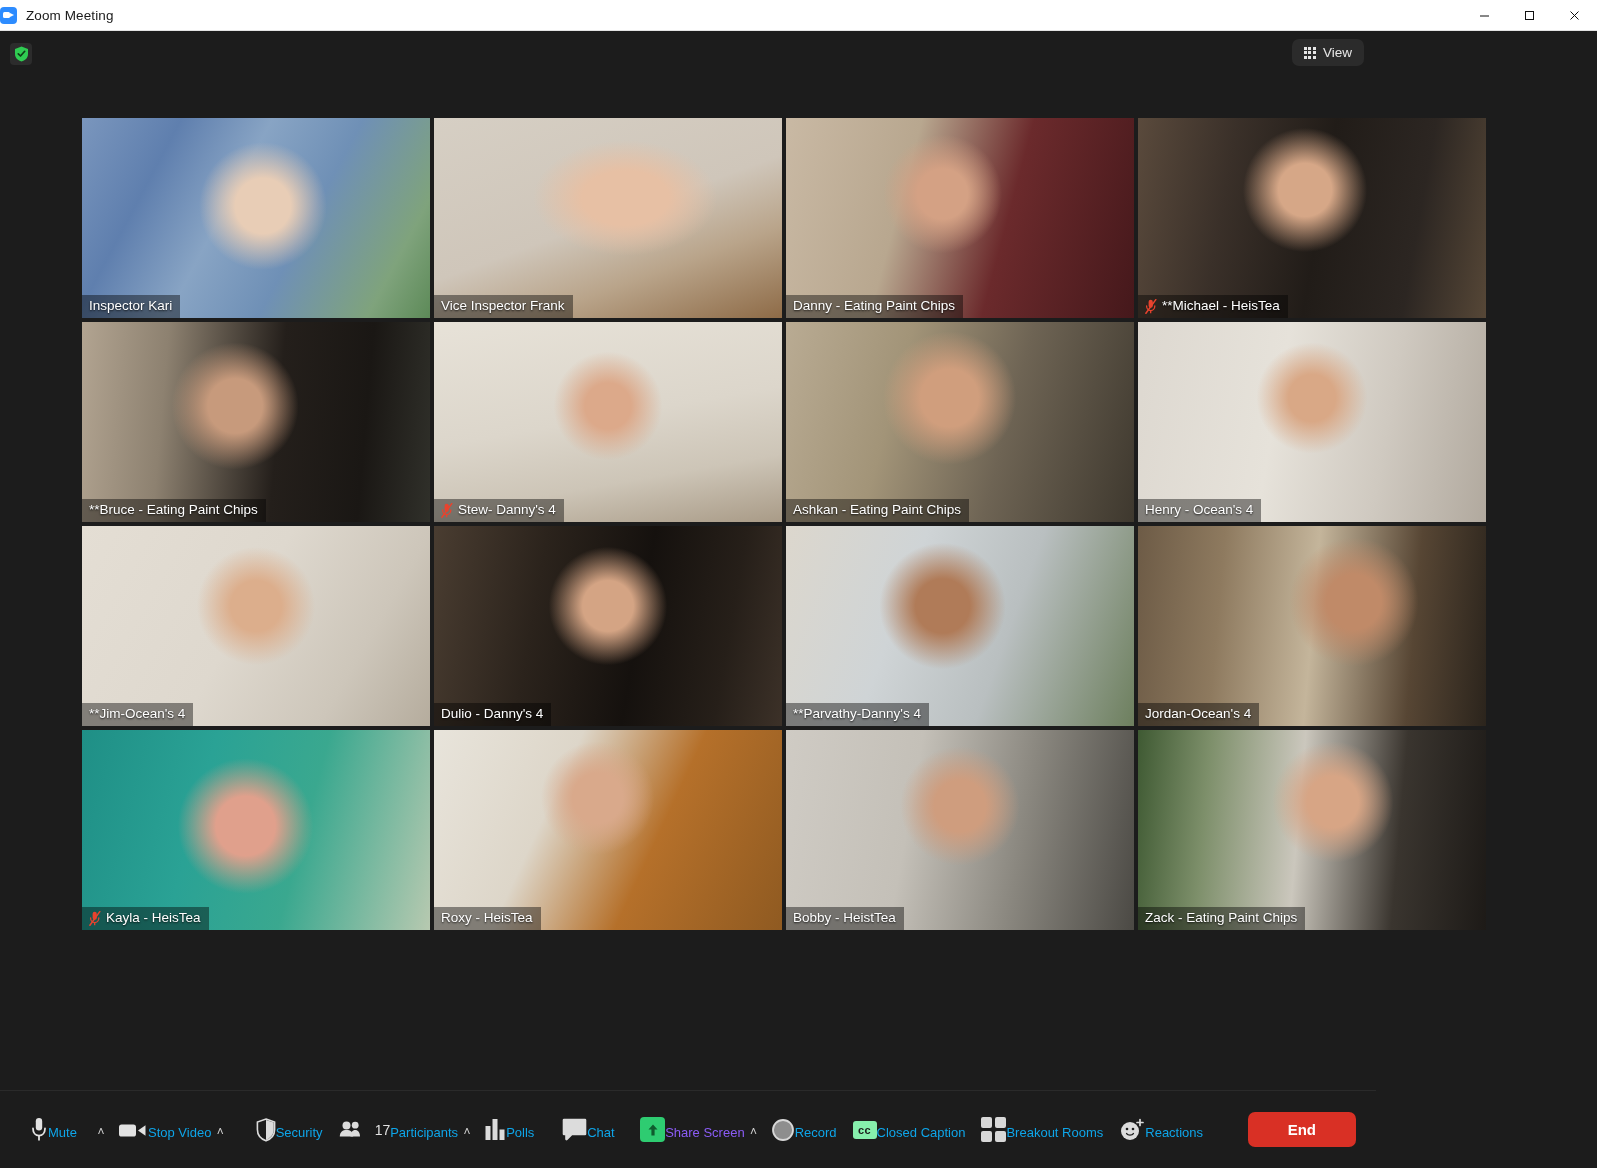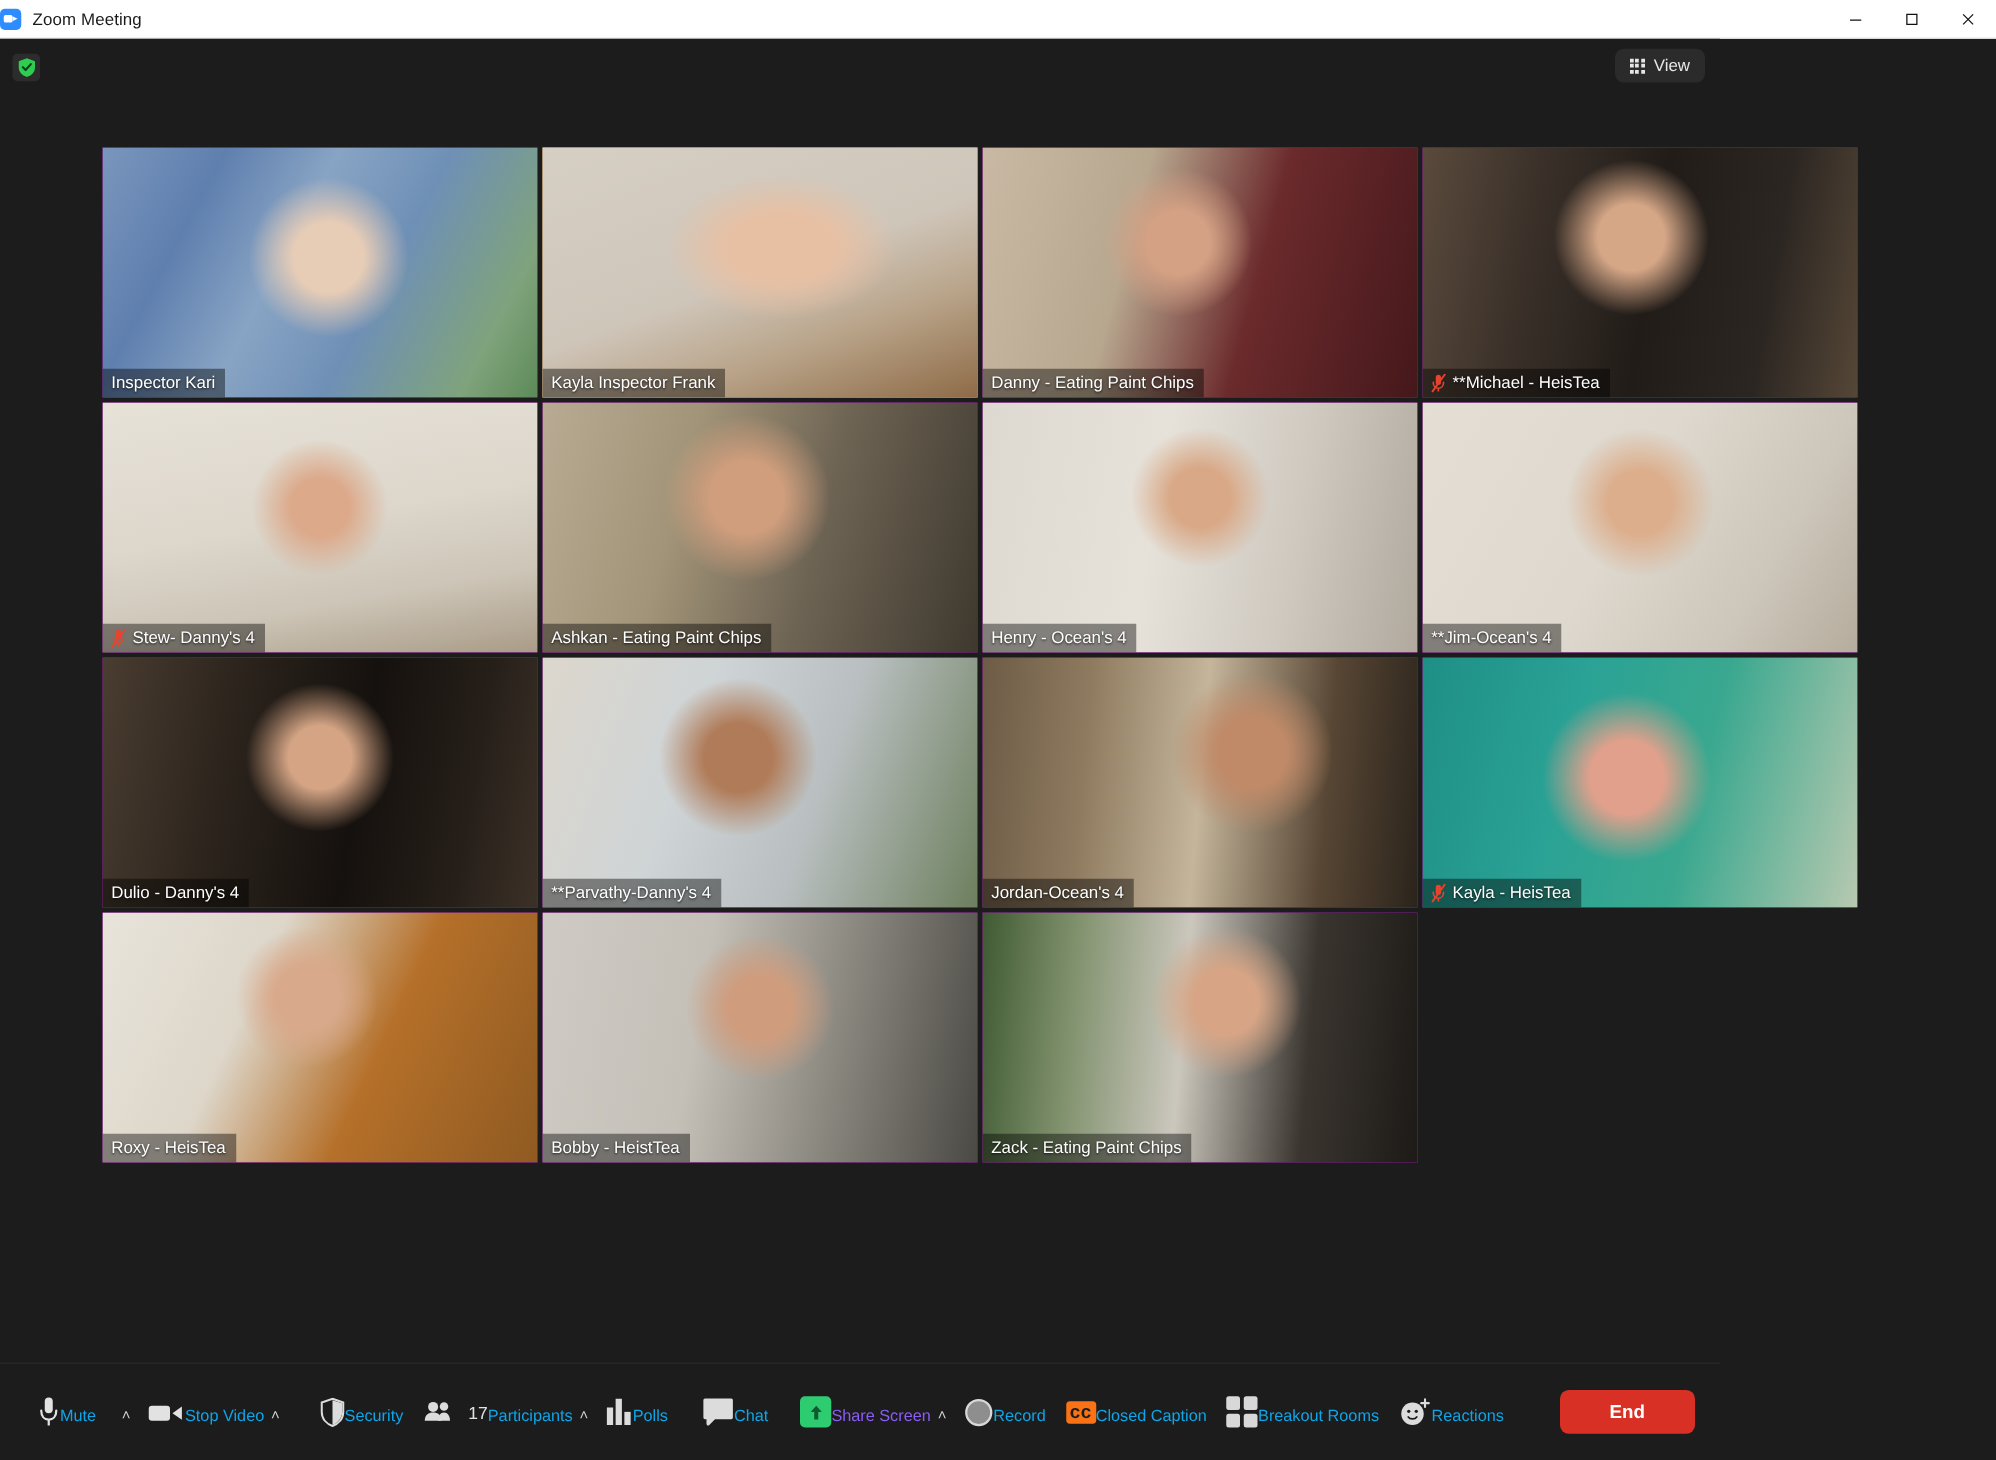--- a/index.html
+++ b/index.html
@@ -158,22 +158,22 @@
     font-size: 15px;
     font-weight: bold;
     border: none;
     border-radius: 7px;
     padding: 9px 40px;
     cursor: default;
   }
 
   .cc-box {
     width: 24px; height: 18px; border-radius: 3px;
-    background: #f97316; color: #1c1c1c;
-    font-size: 15px; font-weight: bold;
+    background: #86efac; color: #1c1c1c;
+    font-size: 11px; font-weight: bold;
     display: flex; align-items: center; justify-content: center;
     letter-spacing: .5px;
   }
   .share-box {
     width: 25px; height: 25px; border-radius: 4px;
     background: #2ecc71;
     display: flex; align-items: center; justify-content: center;
   }
   .br-icon { display: grid; grid-template-columns: 11px 11px; grid-template-rows: 11px 11px; gap: 3px; }
   .br-icon i { background: #d8d8d8; border-radius: 2px; display: block; }
@@ -234,39 +234,45 @@
   <div class="vgrid" id="vgrid">
       <div class="tile">
         <div class="scene" style="background: radial-gradient(circle at 52% 44%, rgb(232, 205, 182) 0px, rgb(232, 205, 182) 13%, rgba(232, 205, 182, 0) 30%), linear-gradient(118deg, rgb(122, 150, 189) 0%, rgb(95, 127, 174) 22%, rgb(136, 164, 196) 42%, rgb(111, 144, 182) 62%, rgb(127, 163, 124) 86%, rgb(93, 138, 88) 100%);"></div>
         <div class="namebar">
           <span>Inspector Kari</span>
         </div>
       </div>
       <div class="tile active">
         <div class="scene" style="background: radial-gradient(at 55% 40%, rgb(231, 192, 164) 0px, rgb(231, 192, 164) 16%, rgba(231, 192, 164, 0) 34%), linear-gradient(160deg, rgb(214, 207, 196) 0%, rgb(207, 198, 186) 50%, rgb(185, 164, 138) 72%, rgb(142, 107, 71) 100%);"></div>
         <div class="namebar">
-          <span>Kayla Inspector Frank</span>
+          <span>Vice Inspector Frank</span>
         </div>
       </div>
       <div class="tile">
         <div class="scene" style="background: radial-gradient(circle at 45% 38%, rgb(212, 161, 132) 0px, rgb(212, 161, 132) 11%, rgba(212, 161, 132, 0) 26%), linear-gradient(105deg, rgb(201, 185, 164) 0%, rgb(184, 167, 143) 34%, rgb(107, 42, 44) 62%, rgb(69, 24, 27) 100%);"></div>
         <div class="namebar">
           <span>Danny - Eating Paint Chips</span>
         </div>
       </div>
       <div class="tile">
         <div class="scene" style="background: radial-gradient(circle at 48% 36%, rgb(214, 167, 135) 0px, rgb(214, 167, 135) 12%, rgba(214, 167, 135, 0) 28%), linear-gradient(100deg, rgb(90, 74, 60) 0%, rgb(58, 48, 41) 26%, rgb(33, 28, 24) 52%, rgb(44, 38, 34) 78%, rgb(86, 71, 55) 100%);"></div>
         <div class="namebar">
           <svg width="12" height="15" viewBox="0 0 12 15" class="mute-ico">
             <rect x="3.6" y="0.8" width="4.2" height="8" rx="2.1" fill="#e8432e"></rect>
             <path d="M1.6 6.9 C1.6 9.9 3.6 11.6 5.7 11.6 C7.8 11.6 9.8 9.9 9.8 6.9" fill="none" stroke="#e8432e" stroke-width="1.3" stroke-linecap="round"></path>
             <line x1="5.7" y1="11.6" x2="5.7" y2="14.2" stroke="#e8432e" stroke-width="1.3"></line>
             <line x1="0.9" y1="14.3" x2="10.8" y2="0.6" stroke="#e8432e" stroke-width="1.5" stroke-linecap="round"></line>
           </svg>
           <span>**Michael - HeisTea</span>
+        </div>
+      </div>
+      <div class="tile">
+        <div class="scene" style="background: radial-gradient(circle at 44% 42%, rgb(199, 154, 124) 0px, rgb(199, 154, 124) 12%, rgba(199, 154, 124, 0) 28%), linear-gradient(95deg, rgb(178, 164, 145) 0%, rgb(141, 129, 112) 24%, rgb(36, 31, 27) 56%, rgb(26, 23, 20) 80%, rgb(48, 48, 42) 100%);"></div>
+        <div class="namebar">
+          <span>**Bruce - Eating Paint Chips</span>
         </div>
       </div>
       <div class="tile">
         <div class="scene" style="background: radial-gradient(circle at 50% 42%, rgb(220, 169, 138) 0px, rgb(220, 169, 138) 11%, rgba(220, 169, 138, 0) 26%), linear-gradient(170deg, rgb(231, 226, 216) 0%, rgb(220, 214, 203) 48%, rgb(205, 197, 183) 74%, rgb(169, 155, 135) 100%);"></div>
         <div class="namebar">
           <svg width="12" height="15" viewBox="0 0 12 15" class="mute-ico">
             <rect x="3.6" y="0.8" width="4.2" height="8" rx="2.1" fill="#e8432e"></rect>
             <path d="M1.6 6.9 C1.6 9.9 3.6 11.6 5.7 11.6 C7.8 11.6 9.8 9.9 9.8 6.9" fill="none" stroke="#e8432e" stroke-width="1.3" stroke-linecap="round"></path>
             <line x1="5.7" y1="11.6" x2="5.7" y2="14.2" stroke="#e8432e" stroke-width="1.3"></line>
             <line x1="0.9" y1="14.3" x2="10.8" y2="0.6" stroke="#e8432e" stroke-width="1.5" stroke-linecap="round"></line>

